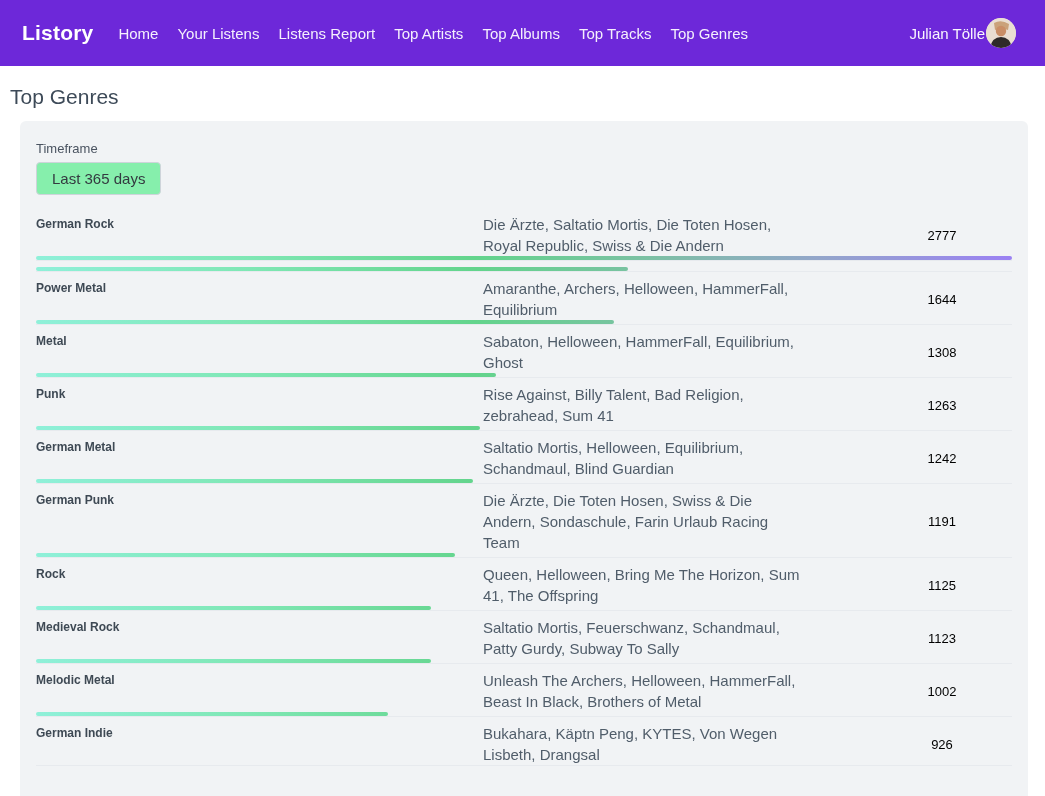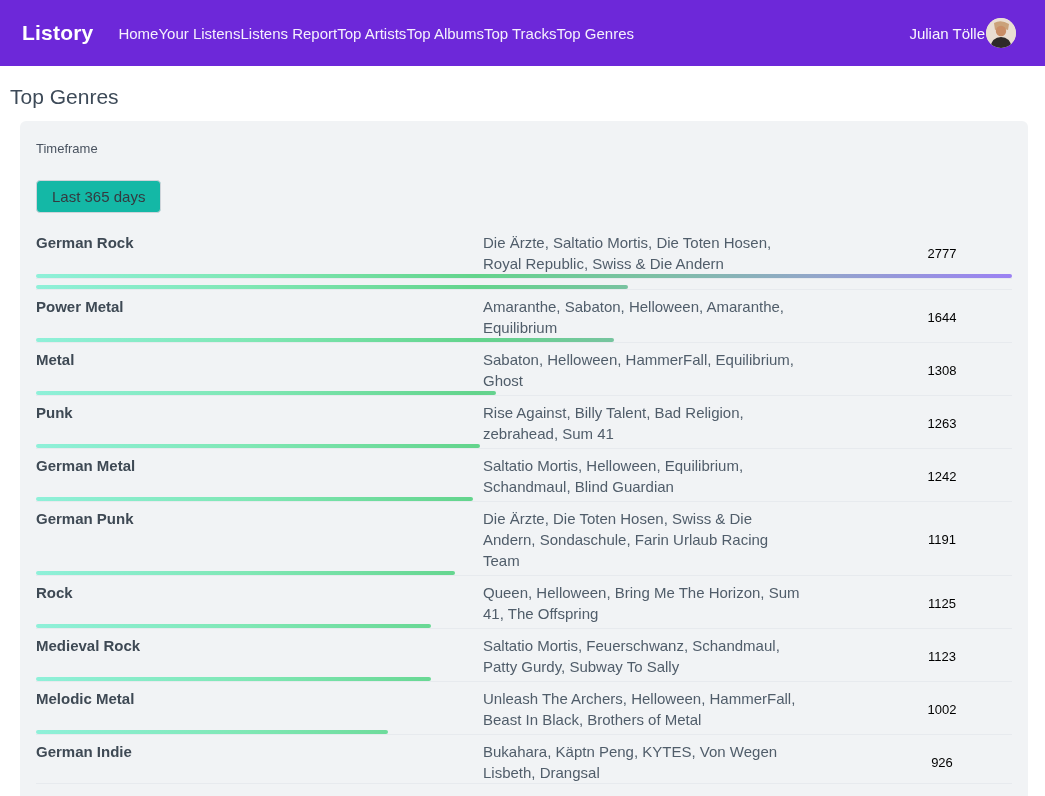--- a/index.html
+++ b/index.html
@@ -14,21 +14,21 @@
   
   .navbar {
     height: 66px; background: #6d28d9;
     display: flex; align-items: center;
     padding: 0 29px 0 22px;
   }
   .brand {
     color: #ffffff; font-size: 21px; font-weight: 700;
     letter-spacing: 0.2px; margin-right: 25px; cursor: pointer;
   }
-  .nav-items { display: flex; align-items: flex-end; }
+  .nav-items { display: flex; align-items: flex-end; gap: 19px; }
   .nav-item {
     color: rgba(255,255,255,0.93); font-size: 15px; cursor: pointer;
     white-space: nowrap;
   }
   .nav-spacer { flex: 1; }
   .user-name { color: rgba(255,255,255,0.96); font-size: 15px; margin-right: 1px; }
   .avatar {
     width: 30px; height: 30px; border-radius: 50%; overflow: hidden;
     flex: 0 0 auto; cursor: pointer; background: #efe6de;
   }
@@ -40,38 +40,38 @@
     margin: 19px 0 12px 10px;
   }
   .card {
     margin: 0 17px 0 20px;
     background: #f1f3f5;
     border-radius: 6px;
     padding: 20px 16px 0 16px;
     height: 700px;
   }
 
-  .tf-label { font-size: 13px; color: #4a5360; margin-bottom: 24px; }
+  .tf-label { font-size: 13px; color: #4a5360; margin-bottom: 6px; }
   .tf-btn {
     display: inline-block;
-    background: #14b8a6; border: 1px solid #ced4da; border-radius: 4px;
+    background: #86efac; border: 1px solid #ced4da; border-radius: 4px;
     height: 33px; line-height: 31px; padding: 0 15px;
     font-size: 15px; color: #343a40; font-family: inherit;
     cursor: pointer;
   }
 
   
   .rows { margin-top: 13px; }
   .genre-row { border-bottom: 1px solid #e7eaee; padding-top: 6px; }
   .row-grid {
     display: grid;
     grid-template-columns: 447px 1fr 140px;
     align-items: start;
   }
-  .g-name { font-size: 15px; font-weight: 700; color: #3e4954; line-height: 21px; }
+  .g-name { font-size: 12px; font-weight: 700; color: #3e4954; line-height: 21px; }
   .g-artists { font-size: 15px; color: #505d6a; line-height: 21px; padding-right: 70px; }
   .g-count { font-size: 13px; color: #000000; text-align: center; align-self: center; }
   .bar-track { width: 100%; height: 4px; }
   .bar-fill {
     height: 4px; border-radius: 2px;
     background-image: linear-gradient(90deg,
       #8ff0d9 0%, #7fe7b4 22%, #63d48c 45%,
       #7cc0a4 63%, #93a6ca 80%, #9b81f3 100%);
     background-repeat: no-repeat;
     background-position: left center;
@@ -122,21 +122,21 @@
           </div>
         </div>
         <div class="genre-row">
           <div class="bar-track">
             <div class="bar-fill" style="width: 60.677%; background-size: 164.807% 100%;"></div>
           </div>
         </div>
         <div class="genre-row">
           <div class="row-grid">
             <div class="g-name">Power Metal</div>
-            <div class="g-artists">Amaranthe, Sabaton, Helloween, Amaranthe, Equilibrium</div>
+            <div class="g-artists">Amaranthe, Archers, Helloween, HammerFall, Equilibrium</div>
             <div class="g-count">1644</div>
           </div>
           <div class="bar-track">
             <div class="bar-fill" style="width: 59.2006%; background-size: 168.917% 100%;"></div>
           </div>
         </div>
         <div class="genre-row">
           <div class="row-grid">
             <div class="g-name">Metal</div>
             <div class="g-artists">Sabaton, Helloween, HammerFall, Equilibrium, Ghost</div>

